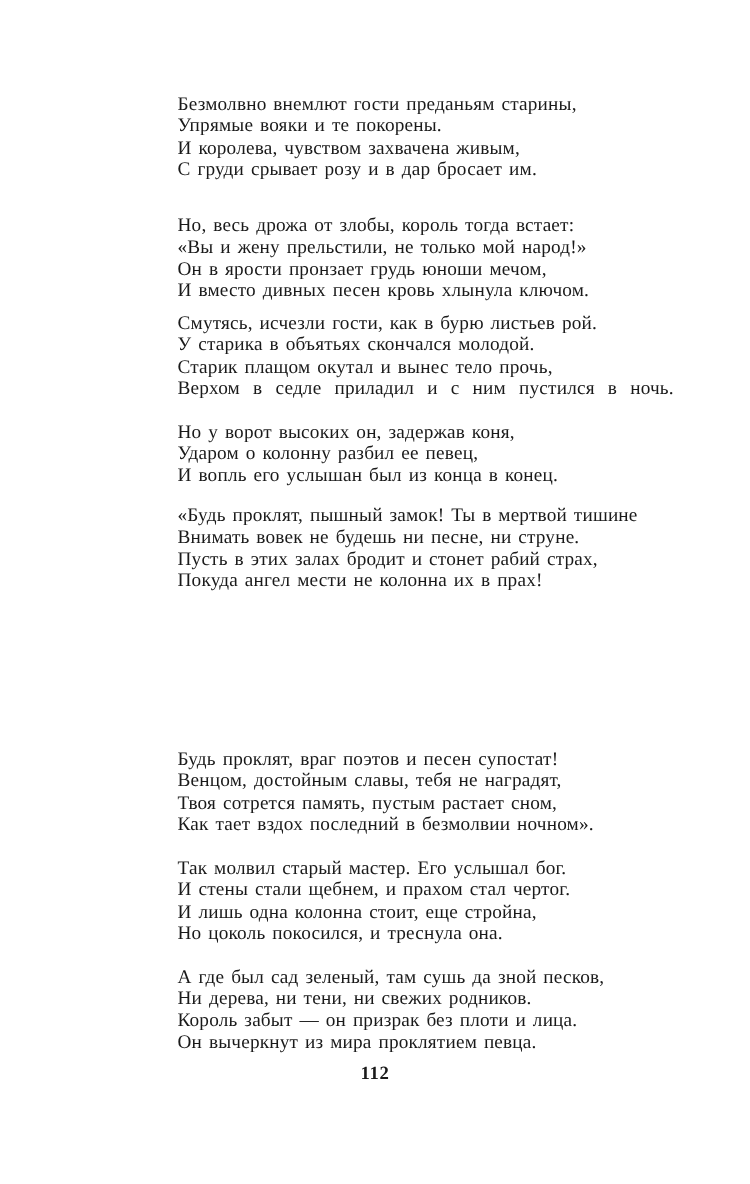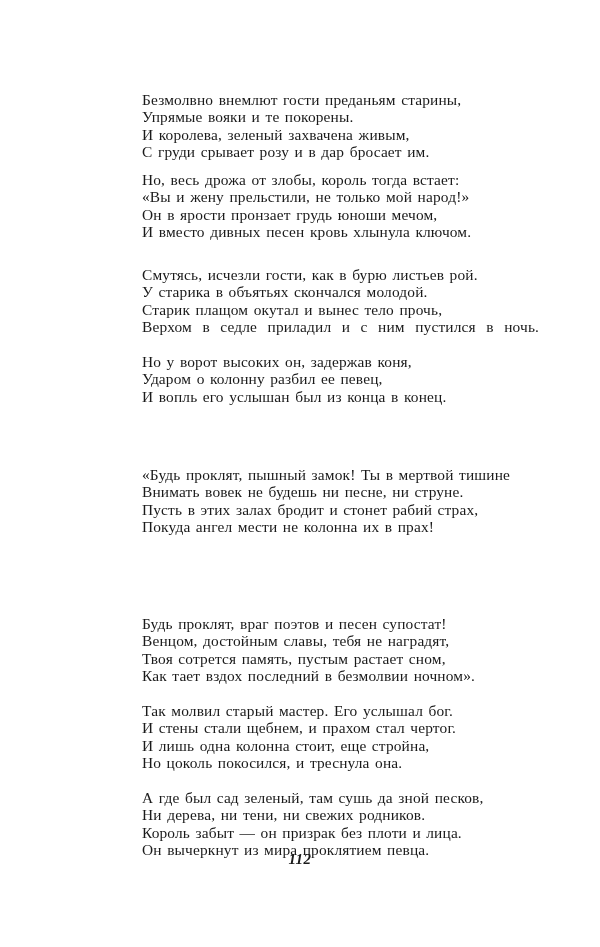--- a/index.html
+++ b/index.html
@@ -2,65 +2,65 @@
 <html><head>
   <meta charset="utf-8">
   <style>
     html, body { margin: 0; padding: 0; background: #ffffff; }
     body {
       width: 600px; height: 947px; position: relative; overflow: hidden;
       font-family: "Liberation Serif", "DejaVu Serif", serif;
       color: #1a1a1a;
     }
     .page { position: absolute; left: 0; top: 0; width: 600px; height: 947px; }
-    .stanza { position: absolute; left: 142px; width: 410px; margin-top: 16px; }
+    .stanza { position: absolute; left: 142px; width: 410px; }
     .line {
       display: block; font-size: 15.4px; line-height: 17.4px; height: 17.4px;
       white-space: nowrap; letter-spacing: 0.15px; word-spacing: 1.5px;
     }
     .line.justified { word-spacing: 6.5px; }
     .page-number {
       position: absolute; left: 0; width: 600px; top: 851px;
-      text-align: center; font-style: italic; font-weight: bold;
+      text-align: center; font-weight: bold;
       font-size: 15px; letter-spacing: 0.5px;
     }
   </style>
 </head>
 <body>
 
 <div class="page">
 
   <div class="stanza" style="top:75px">
     <span class="line">Безмолвно внемлют гости преданьям старины,</span>
     <span class="line">Упрямые вояки и те покорены.</span>
-    <span class="line">И королева, зеленый захвачена живым,</span>
+    <span class="line">И королева, чувством захвачена живым,</span>
     <span class="line">С груди срывает розу и в дар бросает им.</span>
   </div>
 
-  <div class="stanza" style="top:155px">
+  <div class="stanza" style="top:172px">
     <span class="line">Но, весь дрожа от злобы, король тогда встает:</span>
     <span class="line">«Вы и жену прельстили, не только мой народ!»</span>
     <span class="line">Он в ярости пронзает грудь юноши мечом,</span>
     <span class="line">И вместо дивных песен кровь хлынула ключом.</span>
   </div>
 
   <div class="stanza" style="top:250px">
     <span class="line">Смутясь, исчезли гости, как в бурю листьев рой.</span>
     <span class="line">У старика в объятьях скончался молодой.</span>
     <span class="line">Старик плащом окутал и вынес тело прочь,</span>
     <span class="line justified">Верхом в седле приладил и с ним пустился в ночь.</span>
   </div>
 
   <div class="stanza" style="top:337px">
     <span class="line">Но у ворот высоких он, задержав коня,</span>
     <span class="line">Ударом о колонну разбил ее певец,</span>
     <span class="line">И вопль его услышан был из конца в конец.</span>
   </div>
 
-  <div class="stanza" style="top:450px">
+  <div class="stanza" style="top:404px">
     <span class="line">«Будь проклят, пышный замок! Ты в мертвой тишине</span>
     <span class="line">Внимать вовек не будешь ни песне, ни струне.</span>
     <span class="line">Пусть в этих залах бродит и стонет рабий страх,</span>
     <span class="line">Покуда ангел мести не колонна их в прах!</span>
   </div>
 
 
   <div class="stanza" style="top:599px">
     <span class="line">Будь проклят, враг поэтов и песен супостат!</span>
     <span class="line">Венцом, достойным славы, тебя не наградят,</span>

